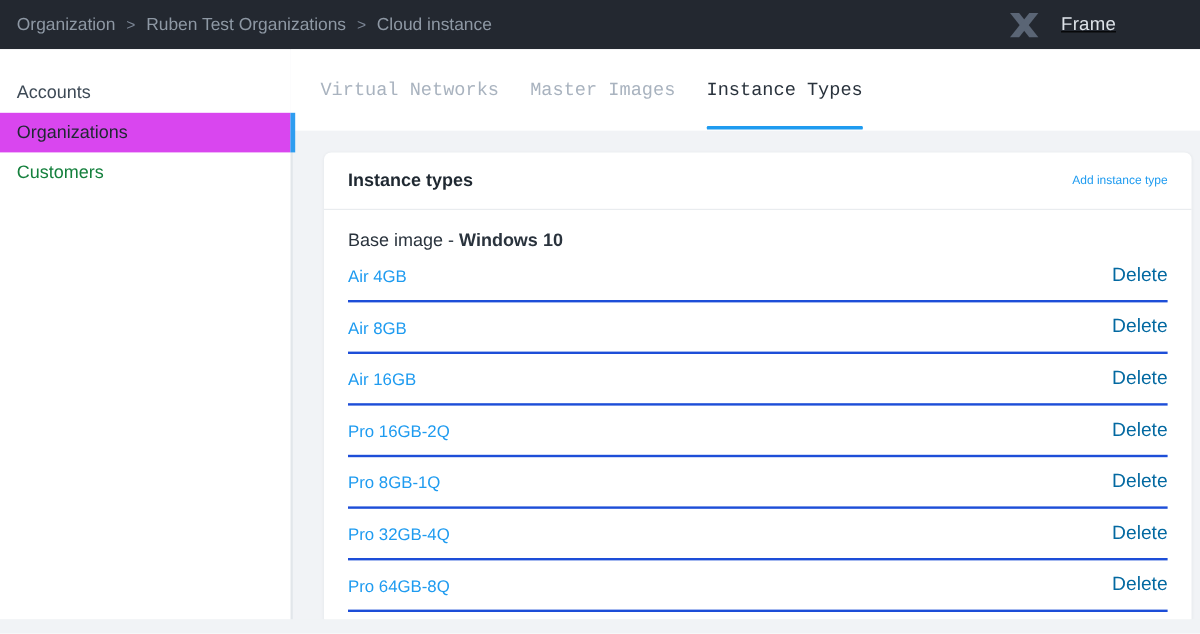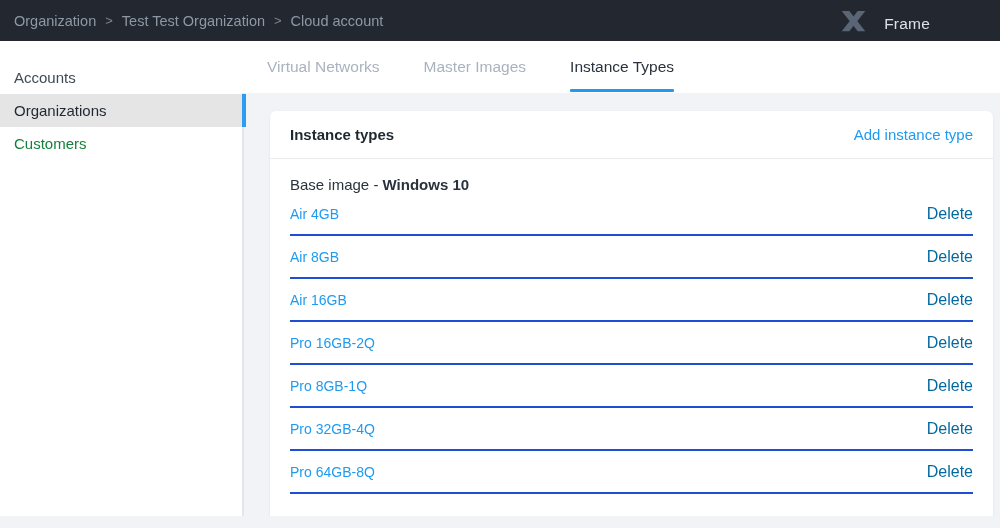--- a/index.html
+++ b/index.html
@@ -15,46 +15,46 @@
     height: 41px;
     background: #232830;
     display: flex;
     align-items: center;
     justify-content: space-between;
     padding: 0 70px 0 14px;
   }
   .breadcrumb { display: flex; align-items: center; gap: 9px; font-size: 14.5px; color: #8e98a4; }
   .breadcrumb .crumb { cursor: pointer; }
   .breadcrumb .sep { color: #7b8594; font-size: 13px; }
-  .brand { display: flex; align-items: flex-end; gap: 17px; }
+  .brand { display: flex; align-items: center; gap: 17px; text-decoration: underline; }
   .brand svg { display: block; }
   .brand-name { color: #dde2e8; font-size: 15.5px; letter-spacing: .2px; }
 
   
   .app-body { display: flex; height: 475px; }
 
   .sidebar { width: 242px; background: #ffffff; padding-top: 20px; flex: none; position: relative; z-index: 1; }
   .side-item {
     height: 33px; display: flex; align-items: center;
     padding-left: 14px; font-size: 15px; color: #3e4a56;
     cursor: pointer; position: relative;
   }
-  .side-item.selected { background: #e5e5e5; color: #1f2831; }
+  .side-item.selected { background: #d946ef; color: #1f2831; }
   .side-item.selected::after {
     content: ""; position: absolute; right: -4px; top: 0; bottom: 0;
     width: 4px; background: #2e9df0;
   }
   .side-item.disabled { color: #15803d; cursor: default; }
 
   .main { flex: 1; display: flex; flex-direction: column; min-width: 0; }
 
   
   .tabbar {
-    height: 52px; background: #ffffff;
-    display: flex; align-items: stretch; gap: 44px; padding-left: 25px;
+    height: 68px; background: #ffffff;
+    display: flex; align-items: stretch; gap: 26px; padding-left: 25px; font-family: Liberation Mono, monospace;
   }
   .tab {
     display: flex; align-items: center; font-size: 15.5px; color: #a9b3bf;
     cursor: pointer; position: relative; white-space: nowrap;
   }
   .tab.active { color: #2a333d; }
   .tab.active::after {
     content: ""; position: absolute; left: 0; right: 0; bottom: 1px;
     height: 3px; background: #1e9bf0; border-radius: 1px;
   }
@@ -66,44 +66,44 @@
   }
   .card {
     background: #ffffff; border-radius: 6px; min-height: 420px;
     box-shadow: 0 1px 3px rgba(31,45,61,.07);
   }
   .card-header {
     height: 48px; display: flex; align-items: center; justify-content: space-between;
     padding: 0 20px; border-bottom: 1px solid #e9ecef;
   }
   .card-title { font-size: 15px; font-weight: 700; color: #1f2831; }
-  .add-link { font-size: 15px; color: #1e9bf0; cursor: pointer; text-decoration: none; }
+  .add-link { font-size: 10px; color: #1e9bf0; cursor: pointer; text-decoration: none; }
 
   .card-body { padding: 17px 20px 0 20px; }
   .base-image-line { font-size: 15px; color: #2a333d; }
   .base-image-line .bold { font-weight: 700; }
 
   .row-list { }
   .itype-row {
     height: 43px; display: flex; align-items: center; justify-content: space-between;
     border-bottom: 2px solid #1d4ed8;
   }
   .itype-name { font-size: 14px; color: #1e9bf0; cursor: pointer; }
   .delete-link { font-size: 16px; color: #0369a1; cursor: pointer; }
 </style>
 </head>
 <body>
 
 <div class="app-header">
   <div class="breadcrumb">
     <span class="crumb">Organization</span>
     <span class="sep">&gt;</span>
-    <span class="crumb">Test Test Organization</span>
+    <span class="crumb">Ruben Test Organizations</span>
     <span class="sep">&gt;</span>
-    <span class="crumb">Cloud account</span>
+    <span class="crumb">Cloud instance</span>
   </div>
   <div class="brand">
     <span>
       <svg width="27" height="24" viewBox="0 0 32 28">
         <path d="M2 2 L11 2 L30 26 L21 26 Z" fill="#5a6575"></path>
         <path d="M21 2 L30 2 L11 26 L2 26 Z" fill="#5a6575"></path>
       </svg>
     </span>
     <span class="brand-name">Frame</span>
   </div>

